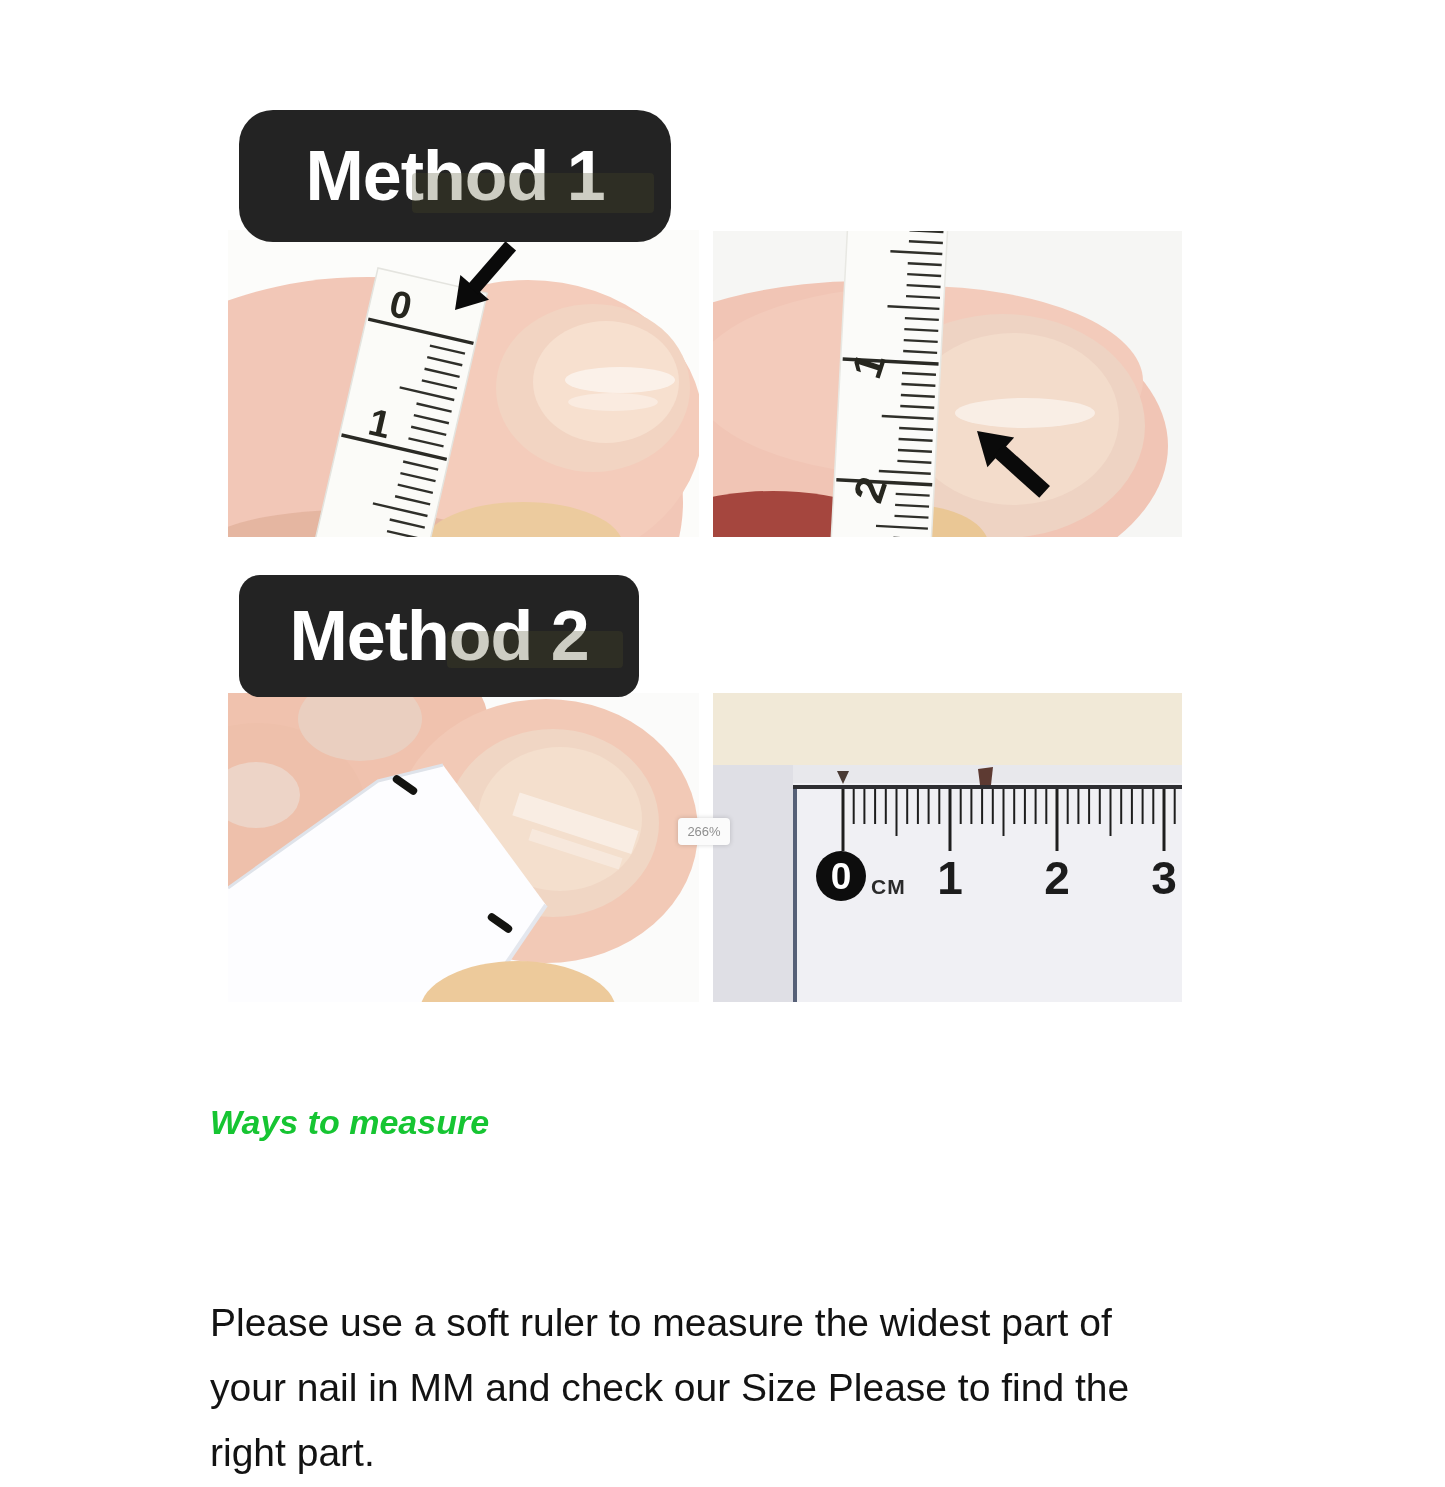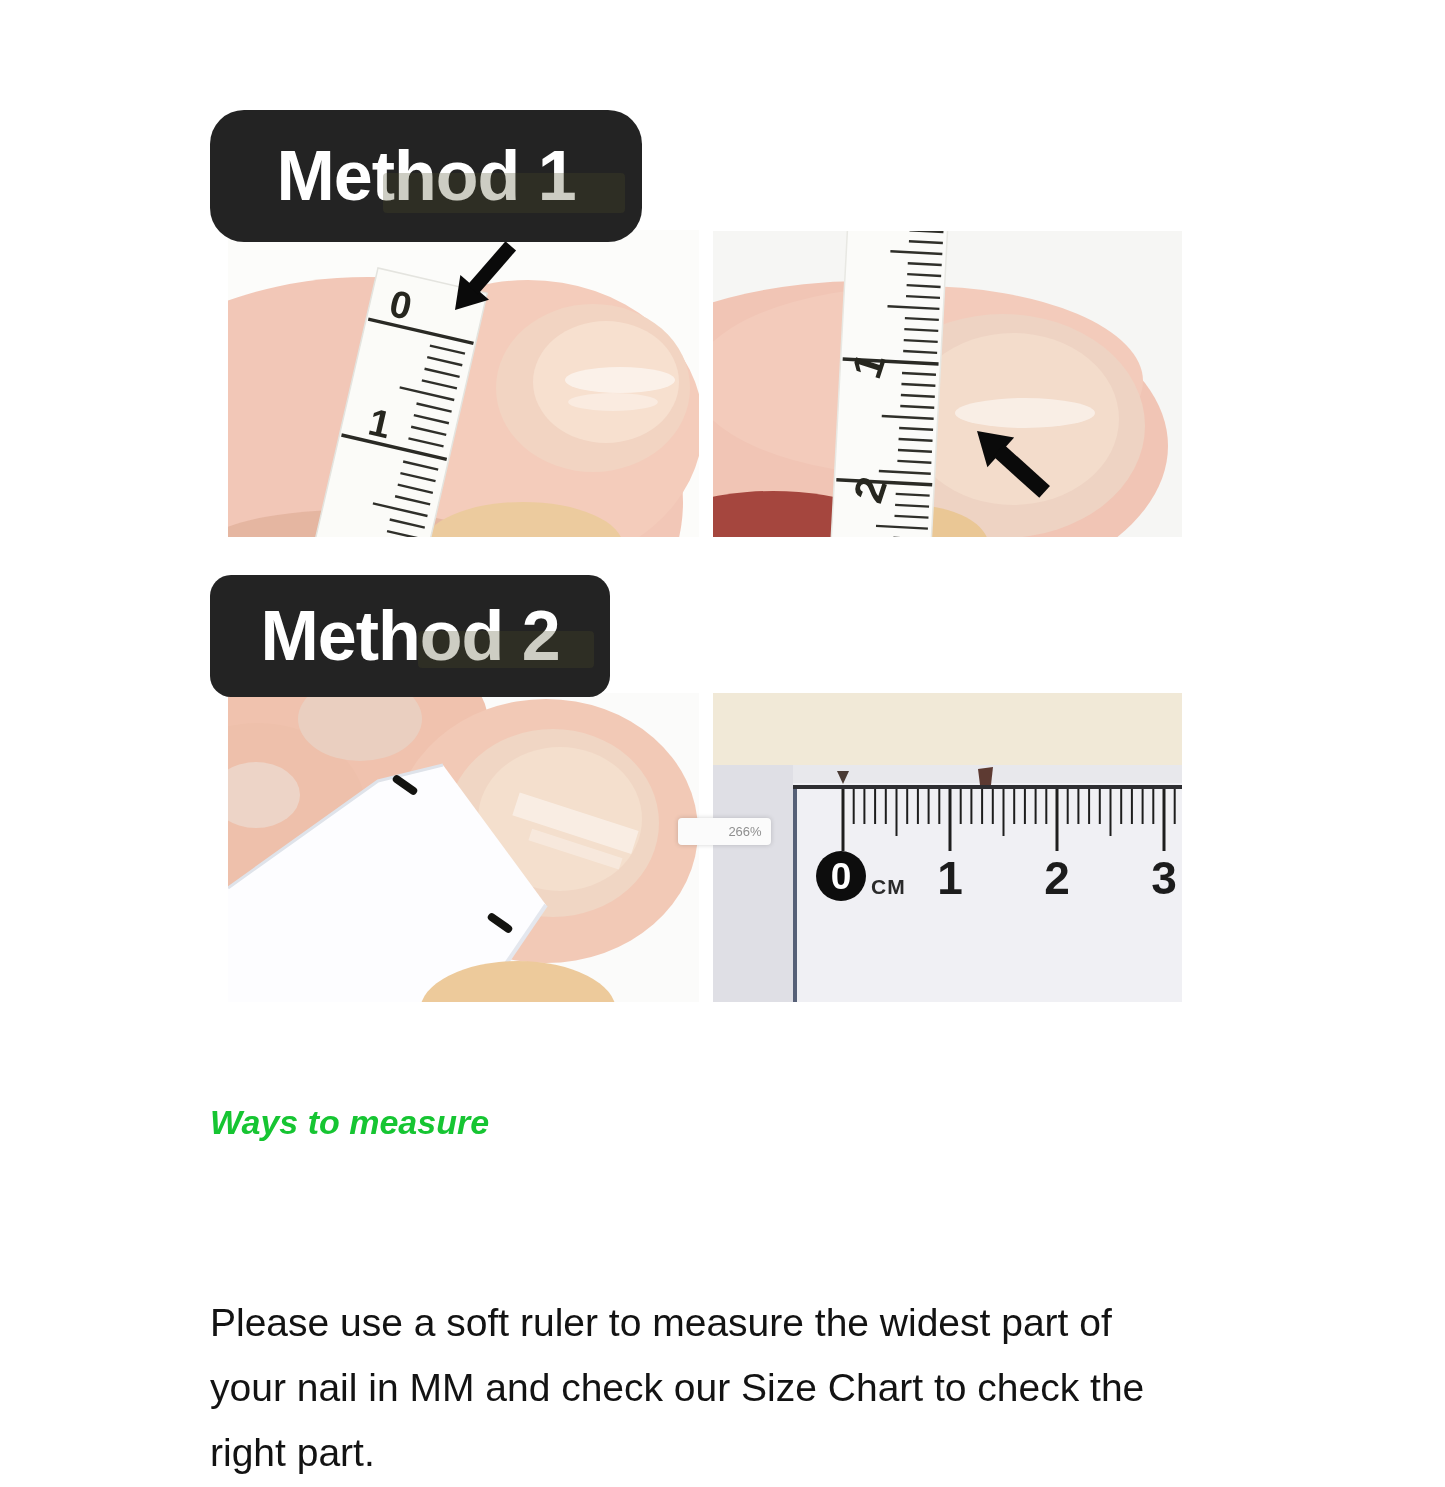--- a/index.html
+++ b/index.html
@@ -2,26 +2,26 @@
 <html><head>
 <meta charset="utf-8">
 <style>
   html,body{margin:0;padding:0;background:#ffffff;}
   .canvas{position:relative;width:1445px;height:1487px;background:#ffffff;overflow:hidden;
           font-family:"Liberation Sans", sans-serif;}
   .photo{position:absolute;overflow:hidden;}
   .photo svg{display:block;}
   .badge{position:absolute;background:#232323;border-radius:34px;color:#ffffff;
          display:flex;align-items:center;justify-content:center;
-         font-weight:700;font-size:70px;letter-spacing:-1px;z-index:3;}
+         font-weight:700;font-size:70px;letter-spacing:-1px;z-index:3;margin-left:29px;}
   .badge .ghost{position:absolute;background:#4c4a28;opacity:0.28;border-radius:4px;}
   .zoom-indicator{position:absolute;left:678px;top:818px;width:52px;height:27px;z-index:4;
          background:#fbfbfb;border-radius:4px;box-shadow:0 0 5px rgba(0,0,0,0.18);
          display:flex;align-items:center;justify-content:center;
-         font-size:13px;color:#8f8f8f;padding-left:41px;}
+         font-size:13px;color:#8f8f8f;}
   .heading{position:absolute;left:210px;top:1100px;font-size:34px;line-height:44px;
          font-style:italic;font-weight:700;color:#16c532;}
   .para{position:absolute;left:210px;top:1290px;font-size:39px;line-height:65px;
          color:#131313;}
   .para div{white-space:nowrap;}
 </style>
 </head>
 <body>
 
 <div class="canvas">
@@ -225,17 +225,17 @@
   </div>
 
   <div class="zoom-indicator">
     <span>266%</span>
   </div>
 
   <div class="heading">Ways to measure</div>
 
   <div class="para">
     <div>Please use a soft ruler to measure the widest part of</div>
-    <div>your nail in MM and check our Size Chart to check the</div>
+    <div>your nail in MM and check our Size Please to find the</div>
     <div>right part.</div>
   </div>
 
 </div>
 
 </body></html>

